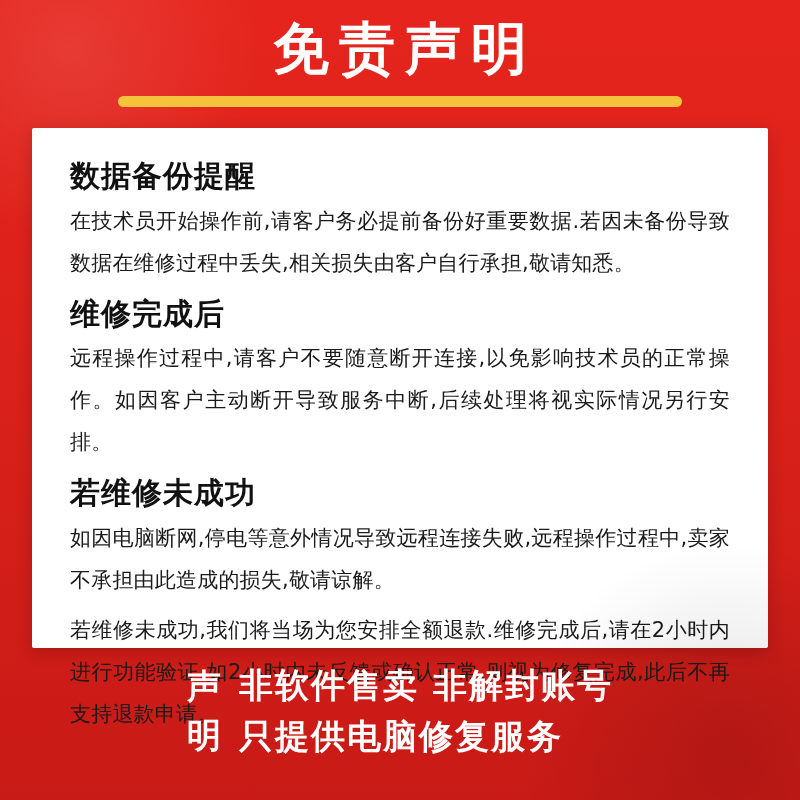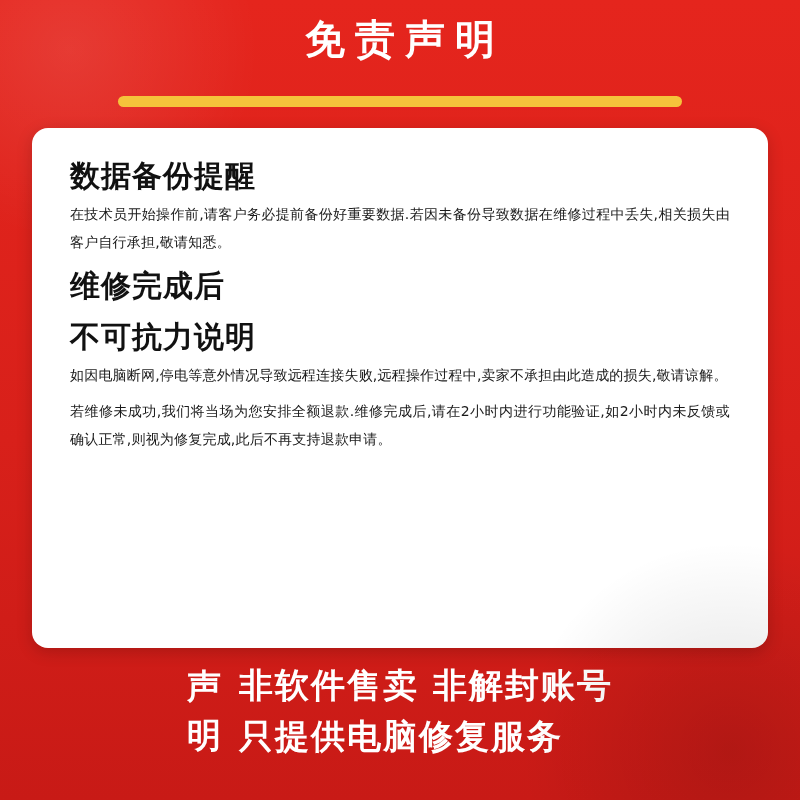--- a/index.html
+++ b/index.html
@@ -40,21 +40,21 @@
 
   .title-wrap {
     position: absolute;
     top: 14px;
     left: 0;
     width: 800px;
     text-align: center;
   }
   .title {
     display: inline-block;
-    font-size: 40px;
+    font-size: 56px;
     font-weight: bold;
     color: #ffffff;
     letter-spacing: 10px;
     text-indent: 10px;
     line-height: 1.25;
     font-family: "DejaVu Sans", "Liberation Sans", sans-serif;
   }
   .title-underline {
     position: absolute;
     top: 96px;
@@ -65,40 +65,40 @@
     border-radius: 6px;
   }
 
   .card {
     position: absolute;
     left: 32px;
     top: 128px;
     width: 736px;
     height: 520px;
     background: #ffffff;
-    border-radius: 16px;
+    border-radius: 2px;
     box-sizing: border-box;
     padding: 26px 38px 6px 38px;
     box-shadow: 0 4px 16px rgba(0,0,0,0.18);
   }
 
   .section {
     margin-bottom: 8px;
   }
   .section-title {
     font-size: 30px;
     font-weight: bold;
     color: #111111;
     line-height: 1.45;
     letter-spacing: 1px;
     margin: 0 0 2px 0;
     font-family: "DejaVu Sans", "Liberation Sans", sans-serif;
   }
   .section-body {
-    font-size: 14px;
+    font-size: 21px;
     color: #1a1a1a;
     line-height: 2.0;
     letter-spacing: 0.2px;
     margin: 0;
     text-align: justify;
     font-family: "DejaVu Sans", "Liberation Sans", sans-serif;
   }
 
   .footer {
     position: absolute;
@@ -148,24 +148,25 @@
 
   <div class="card">
 
     <div class="section">
       <h2 class="section-title">数据备份提醒</h2>
       <p class="section-body">在技术员开始操作前,请客户务必提前备份好重要数据.若因未备份导致数据在维修过程中丢失,相关损失由客户自行承担,敬请知悉。</p>
     </div>
 
     <div class="section">
       <h2 class="section-title">维修完成后</h2>
+      <p class="section-body">远程操作过程中,请客户不要随意断开连接,以免影响技术员的正常操作。如因客户主动断开导致服务中断,后续处理将视实际情况另行安排。</p>
     </div>
 
     <div class="section">
-      <h2 class="section-title">不可抗力说明</h2>
+      <h2 class="section-title">若维修未成功</h2>
       <p class="section-body">如因电脑断网,停电等意外情况导致远程连接失败,远程操作过程中,卖家不承担由此造成的损失,敬请谅解。</p>
     </div>
 
     <div class="section">
       <p class="section-body">若维修未成功,我们将当场为您安排全额退款.维修完成后,请在2小时内进行功能验证,如2小时内未反馈或确认正常,则视为修复完成,此后不再支持退款申请。</p>
     </div>
 
   </div>
 
   <div class="footer">

